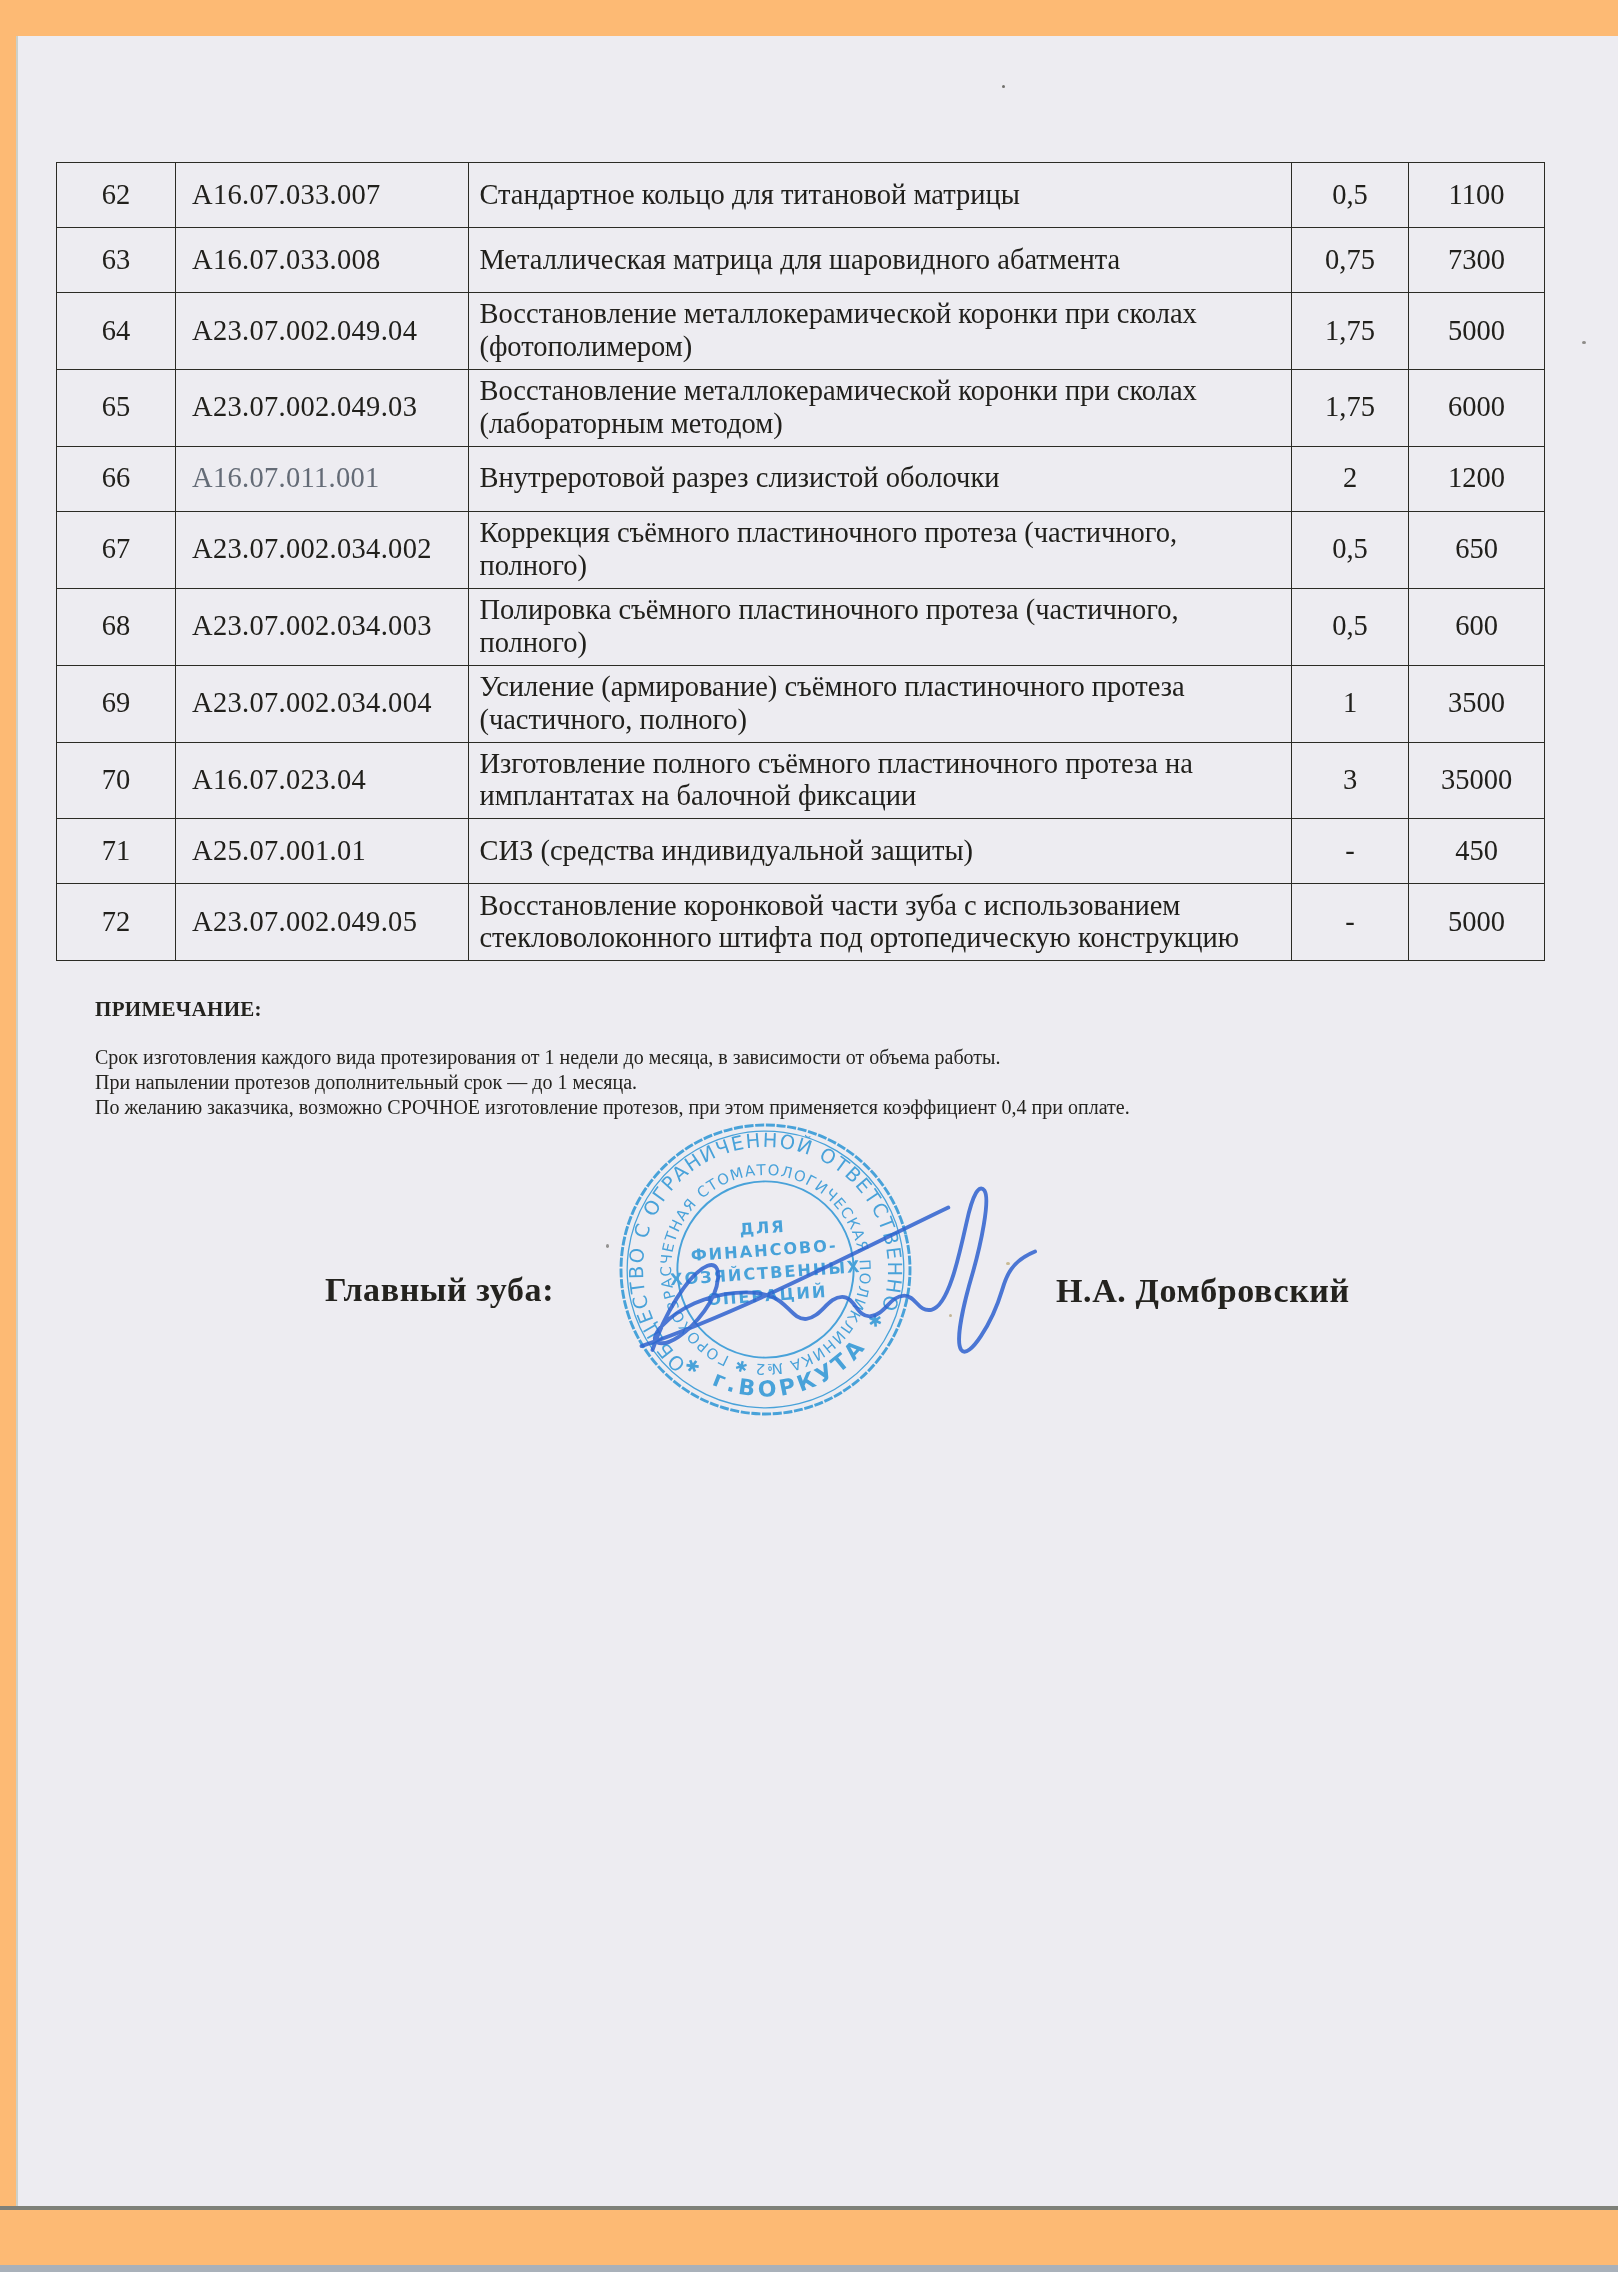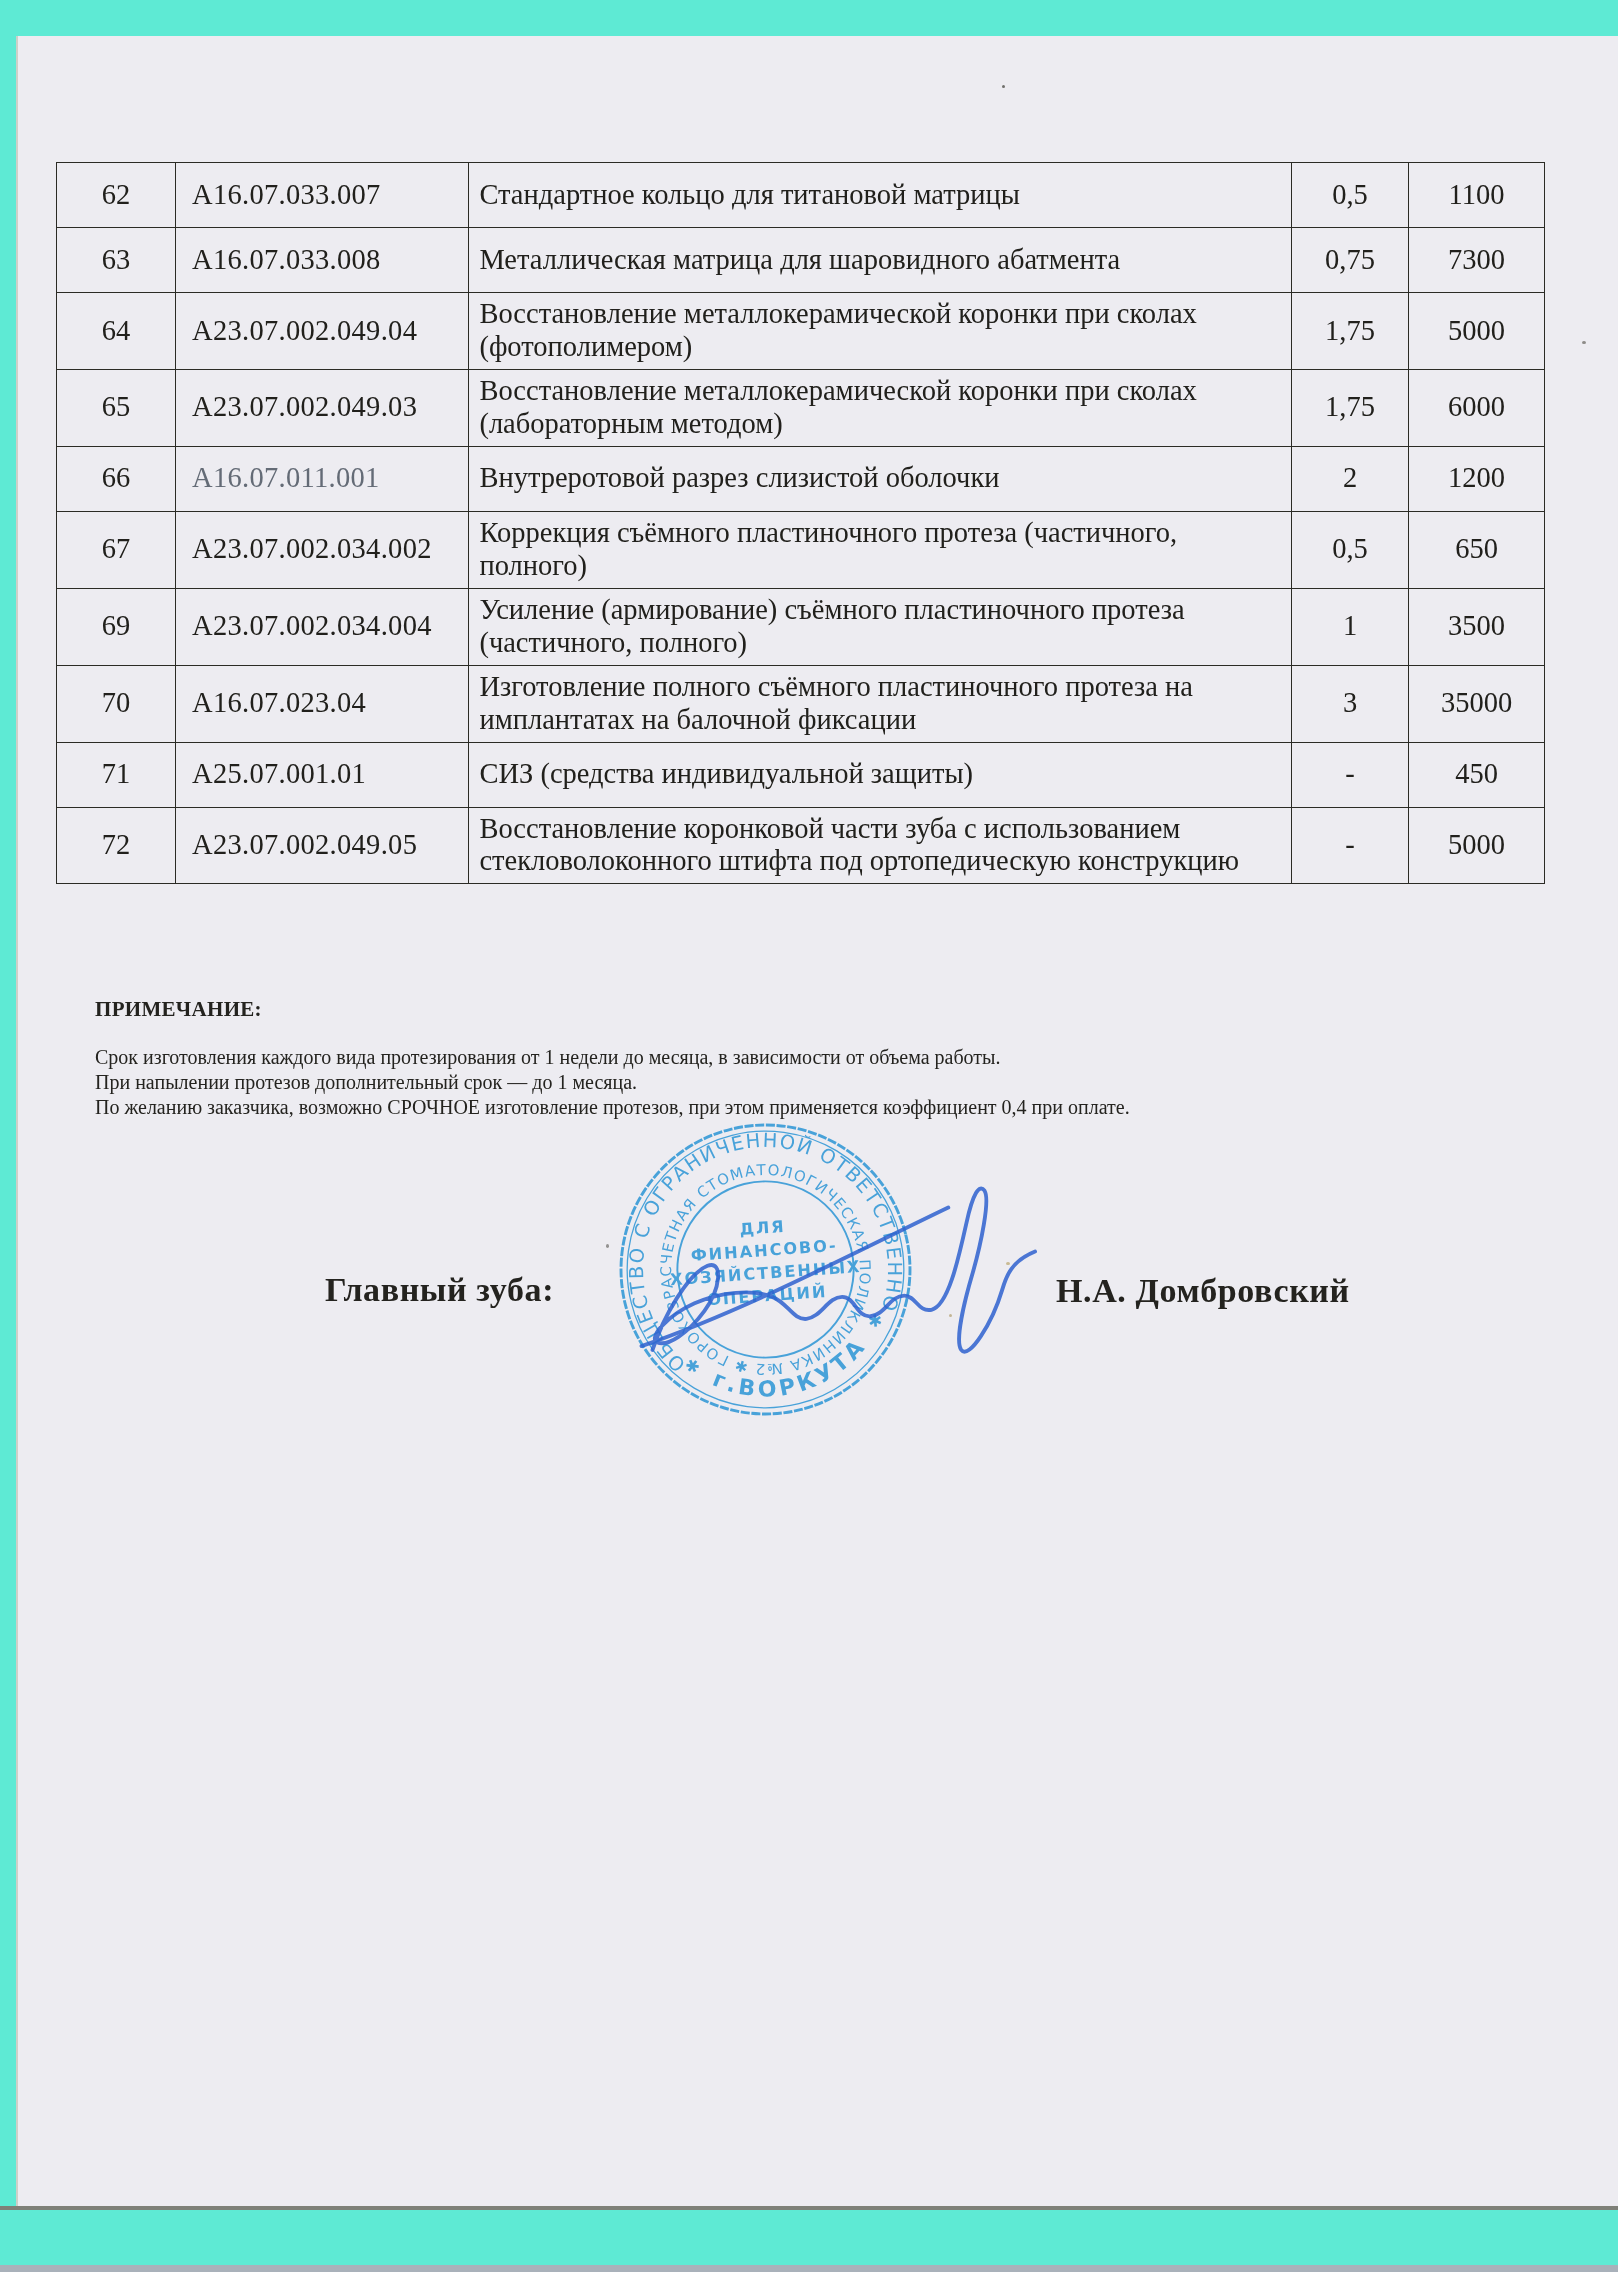--- a/index.html
+++ b/index.html
@@ -1,19 +1,19 @@
 <!DOCTYPE html>
 <html style="font-size:10.4px"><head>
 <meta charset="utf-8">
 <style>
   html,body{margin:0;padding:0;background:#e8e8e8;}
   #page{
     position:relative;
     width:1618px;height:2273px;
-    background:#5eead4;
+    background:#fdba74;
     overflow:hidden;
     font-family:"Liberation Serif","DejaVu Serif",serif;
   }
   
   .paper{
     position:absolute;left:17px;top:36px;width:1602px;height:2172px;
     background:#edecf1;
   }
   .paper-left-edge{
     position:absolute;left:15.6px;top:36px;width:2.6px;height:2172px;
@@ -139,20 +139,28 @@
           <td class="c-time">2</td>
           <td class="c-price">1200</td>
         </tr>
         <tr>
           <td class="c-num">67</td>
           <td class="c-code">А23.07.002.034.002</td>
           <td class="c-desc">Коррекция съёмного пластиночного протеза (частичного,
 полного)</td>
           <td class="c-time">0,5</td>
           <td class="c-price">650</td>
+        </tr>
+        <tr>
+          <td class="c-num">68</td>
+          <td class="c-code">А23.07.002.034.003</td>
+          <td class="c-desc">Полировка съёмного пластиночного протеза (частичного,
+полного)</td>
+          <td class="c-time">0,5</td>
+          <td class="c-price">600</td>
         </tr>
         <tr>
           <td class="c-num">69</td>
           <td class="c-code">А23.07.002.034.004</td>
           <td class="c-desc">Усиление (армирование) съёмного пластиночного протеза
 (частичного, полного)</td>
           <td class="c-time">1</td>
           <td class="c-price">3500</td>
         </tr>
         <tr>

